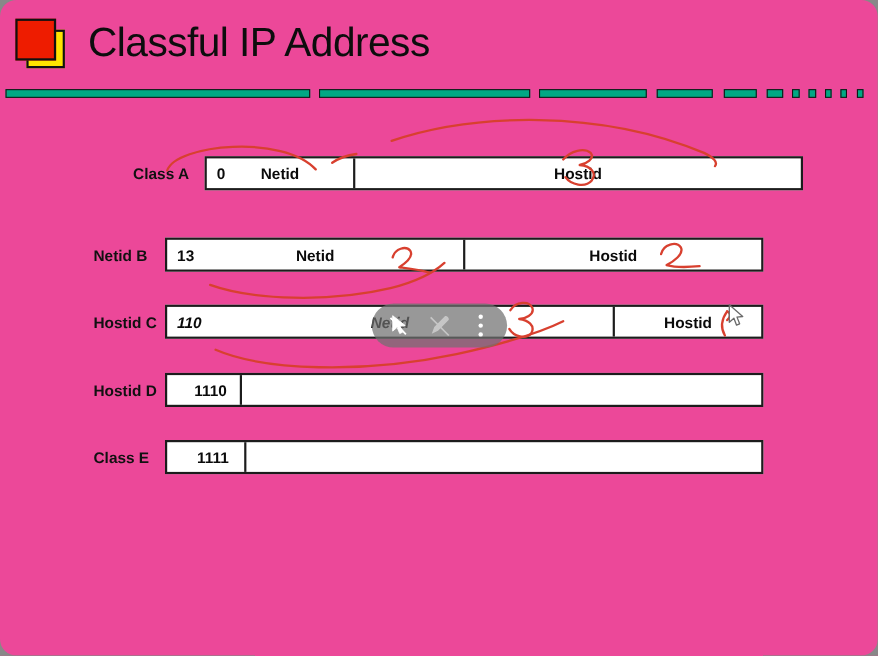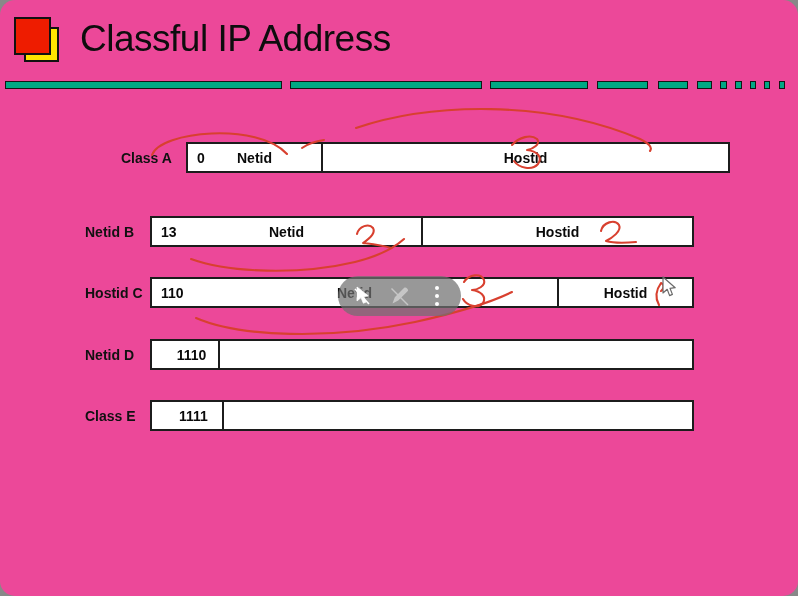--- a/index.html
+++ b/index.html
@@ -35,21 +35,21 @@
   .row-label{position:absolute;left:85px;top:0;height:31px;display:flex;align-items:center;
     font-size:14px;font-weight:600;color:#111;white-space:nowrap;}
   .abox{position:absolute;left:150px;top:0;width:544px;height:31px;
     border:2px solid #1c1c1c;box-sizing:border-box;display:flex;background:#fff;}
   .cell{position:relative;display:flex;align-items:center;justify-content:center;
     font-size:14px;font-weight:700;color:#0a0a0a;box-sizing:border-box;white-space:nowrap;}
   .cell1{border-right:2px solid #1c1c1c;}
   .prefix{position:absolute;left:9px;top:50%;transform:translateY(-50%);}
   .row-a .cell1{width:135px;} .row-a .cell2{flex:1;}
   .row-b .cell1{width:271px;} .row-b .cell2{flex:1;}
-  .row-c .cell1{width:407px;} .row-c .cell2{flex:1;}
+  .row-c .cell1{width:407px;font-style:italic;} .row-c .cell2{flex:1;}
   .row-d .cell1{width:68px;}  .row-d .cell2{flex:1;}
   .row-e .cell1{width:72px;text-align:center;}  .row-e .cell2{flex:1;}
   .cell.centered .prefix{position:static;transform:none;margin-left:13px;}
   
   .ink{position:absolute;left:0;top:0;z-index:4;pointer-events:none;}
   .ink path{fill:none;stroke:#d8402f;stroke-width:2.1;stroke-linecap:round;stroke-linejoin:round;}
   
   .pill{position:absolute;left:338px;top:276px;width:123px;height:40px;z-index:6;
     background:rgba(112,112,112,0.72);border-radius:21px;
     display:flex;align-items:center;justify-content:space-between;padding:0 12px;box-sizing:border-box;}
@@ -116,21 +116,21 @@
         <span class="prefix">110</span>
         <span>Netid</span>
       </div>
       <div class="cell cell2">
         <span>Hostid</span>
       </div>
     </div>
   </div>
 
   <div class="row row-d">
-    <span class="row-label">Netid D</span>
+    <span class="row-label">Hostid D</span>
     <div class="abox">
       <div class="cell cell1 centered">
         <span class="prefix">1110</span>
       </div>
     </div>
   </div>
 
   <div class="row row-e">
     <span class="row-label">Class E</span>
     <div class="abox">

